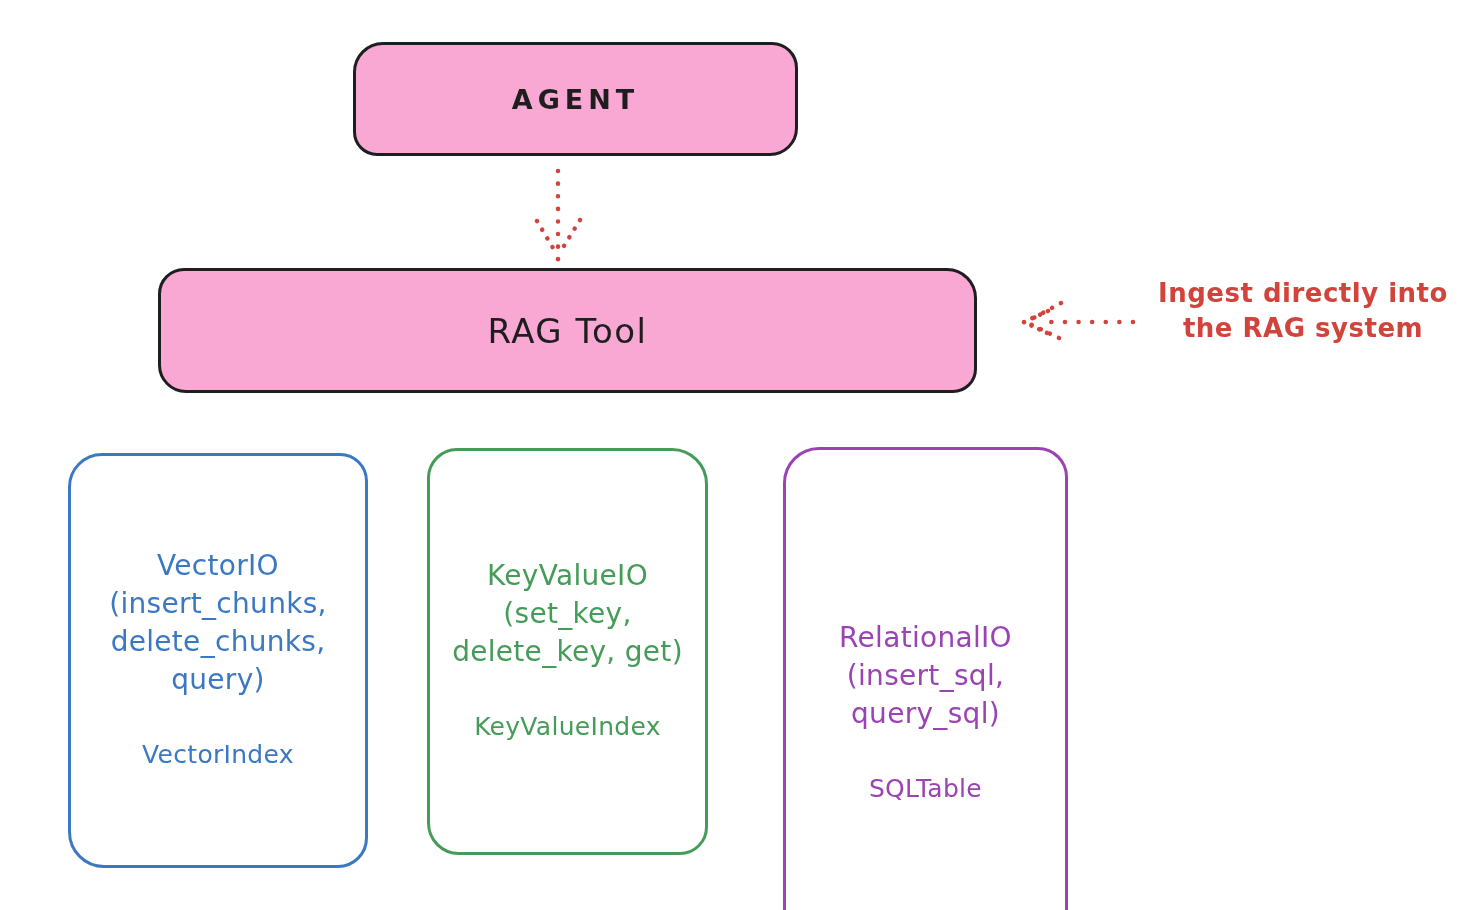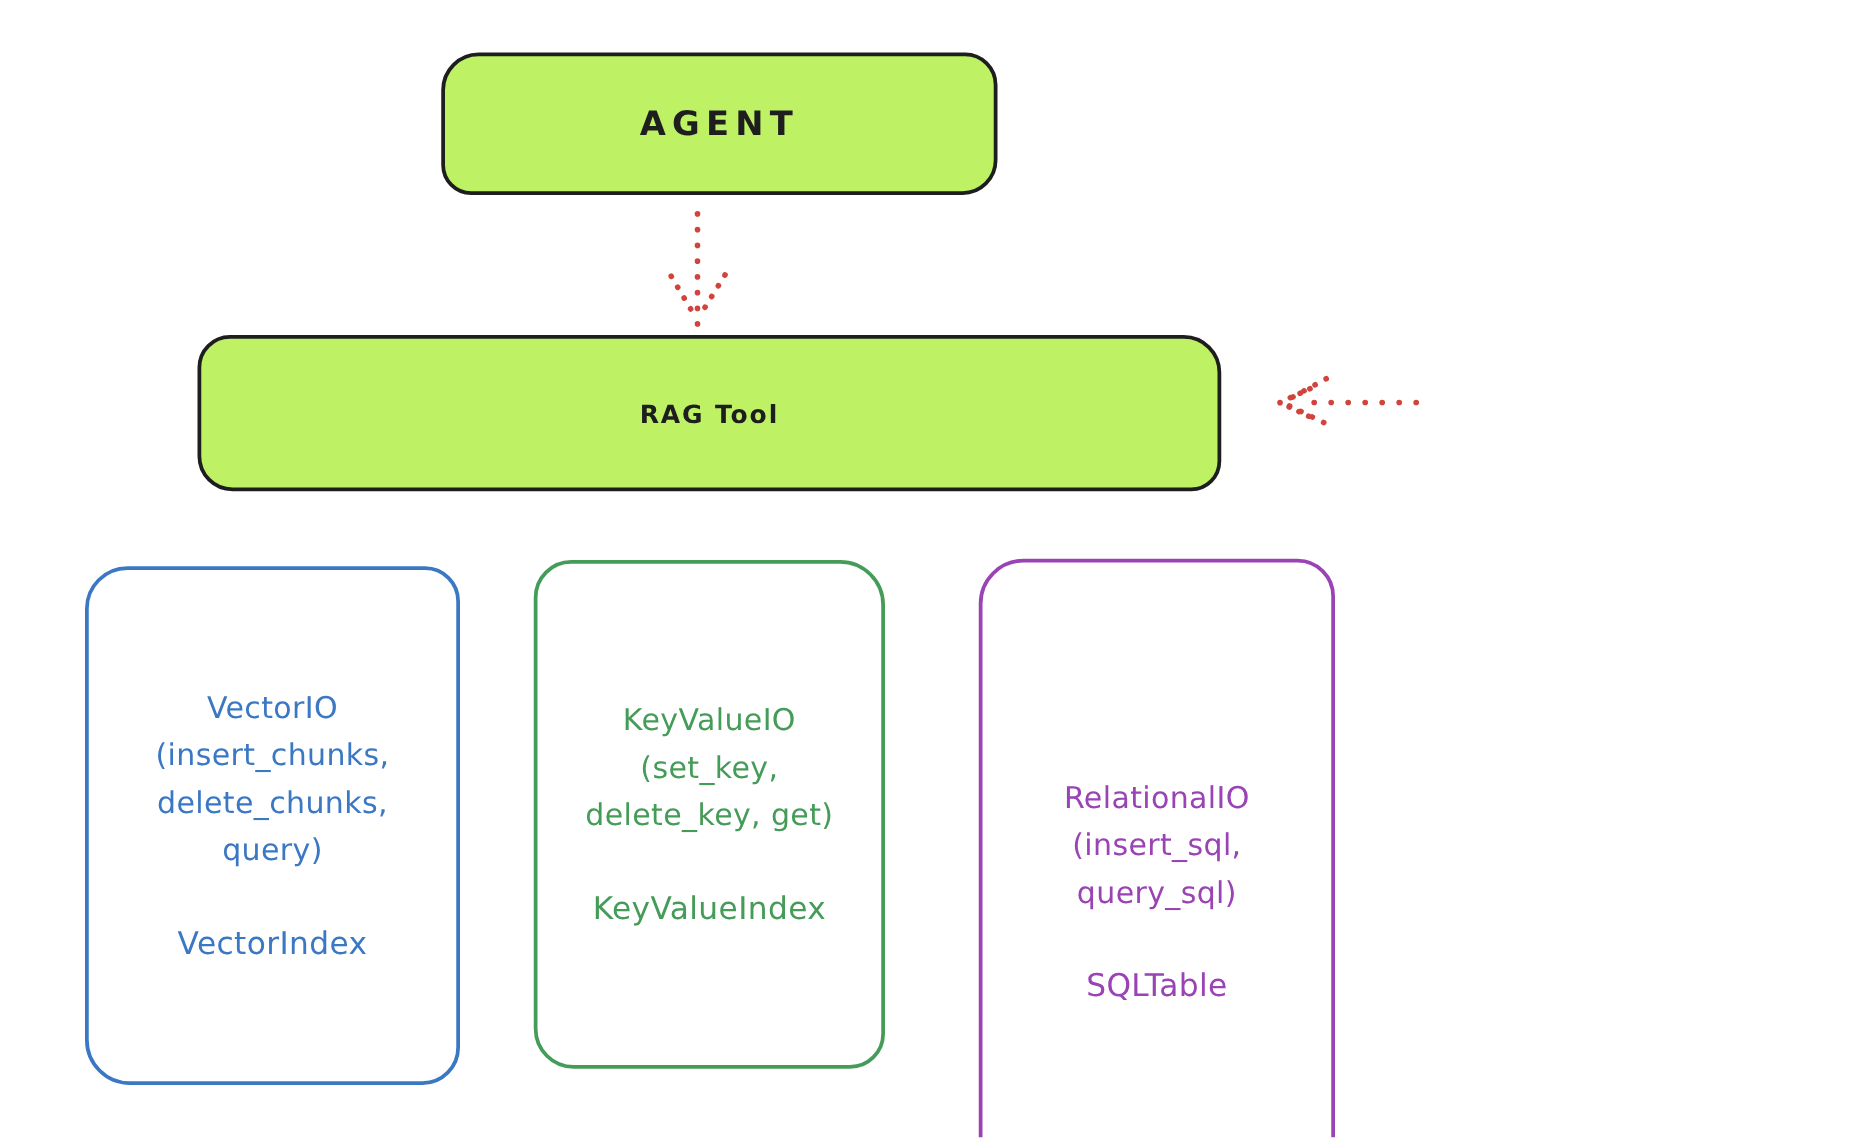--- a/index.html
+++ b/index.html
@@ -12,21 +12,21 @@
     position: relative;
     width: 1484px;
     height: 910px;
     background: #ffffff;
     overflow: hidden;
   }
   
   .node {
     position: absolute;
     box-sizing: border-box;
-    background: #bef264;
+    background: #f9a8d4;
     border: 3.5px solid #1e1e1e;
     display: flex;
     align-items: center;
     justify-content: center;
     color: #1e1e1e;
   }
   .node-agent {
     left: 353px; top: 42px;
     width: 445px; height: 114px;
     border-radius: 30px 26px 28px 24px;
@@ -35,41 +35,41 @@
     font-size: 27px;
     font-weight: 700;
     letter-spacing: 5px;
   }
   .node-rag {
     left: 158px; top: 268px;
     width: 819px; height: 125px;
     border-radius: 26px 30px 24px 28px;
   }
   .node-rag .node-label {
-    font-size: 20px;
-    font-weight: 700;
+    font-size: 34px;
+    font-weight: 400;
     letter-spacing: 1.5px;
   }
   
   .backend {
     position: absolute;
     box-sizing: border-box;
     background: #ffffff;
     border-style: solid;
     border-width: 3px;
     display: flex;
     flex-direction: column;
     align-items: center;
     justify-content: center;
     gap: 37px;
     text-align: center;
   }
   .backend .backend-body {
     white-space: pre-line;
-    font-size: 24px;
+    font-size: 28px;
     line-height: 38px;
     letter-spacing: 0.3px;
   }
   .backend .backend-index {
     font-size: 25px;
     line-height: 38px;
     letter-spacing: 0.3px;
   }
   .backend-vector {
     left: 68px; top: 453px;
@@ -140,20 +140,22 @@
     <g stroke="#d0443c" stroke-width="4.5" stroke-linecap="round" fill="none">
       <path d="M1133 322 L1050 322" stroke-dasharray="0.1 13.5"></path>
       <path d="M1061 303 L1028 321" stroke-dasharray="0.1 10"></path>
       <path d="M1059 338 L1028 323" stroke-dasharray="0.1 10"></path>
       <path d="M1048 311 L1026 321" stroke-dasharray="0.1 8.5"></path>
       <path d="M1047 333 L1026 323" stroke-dasharray="0.1 8.5"></path>
       <path d="M1024 322 L1024 322.2"></path>
     </g>
   </svg>
 
+  <div class="annotation">Ingest directly into
+the RAG system</div>
 
   <div class="backend backend-vector">
     <div class="backend-body">VectorIO
 (insert_chunks,
 delete_chunks,
 query)</div>
     <div class="backend-index">VectorIndex</div>
   </div>
 
   <div class="backend backend-keyvalue">

